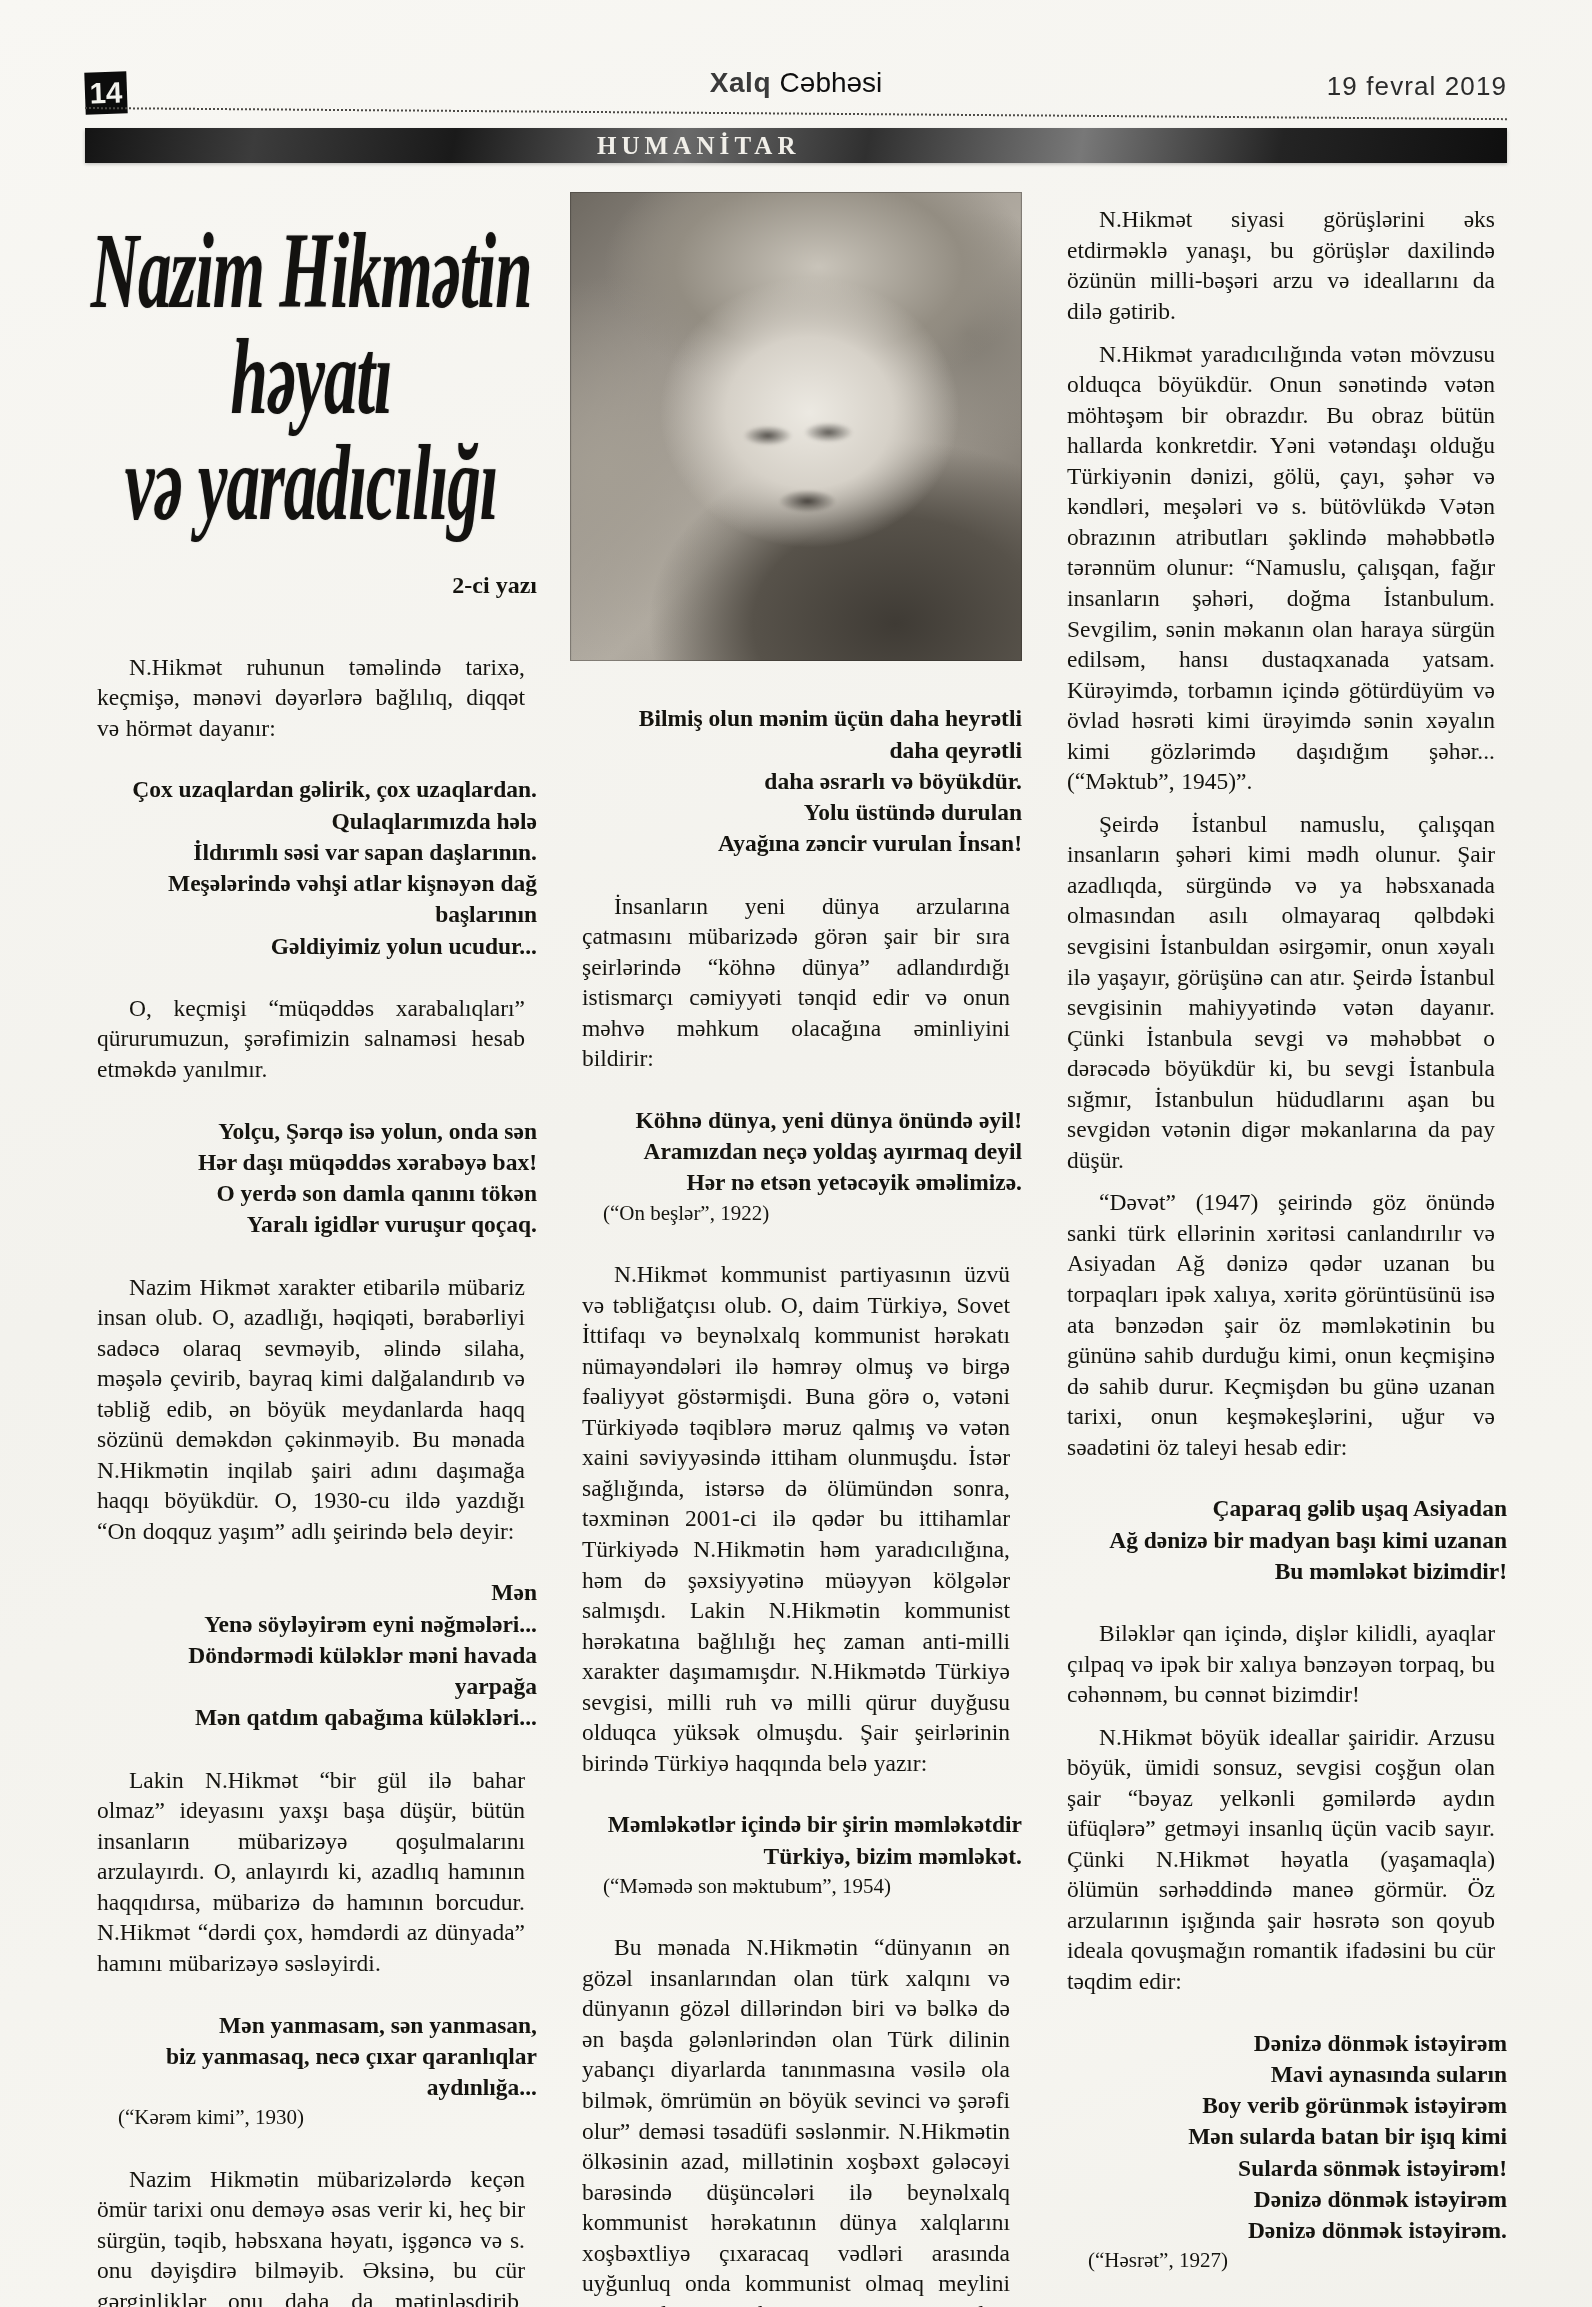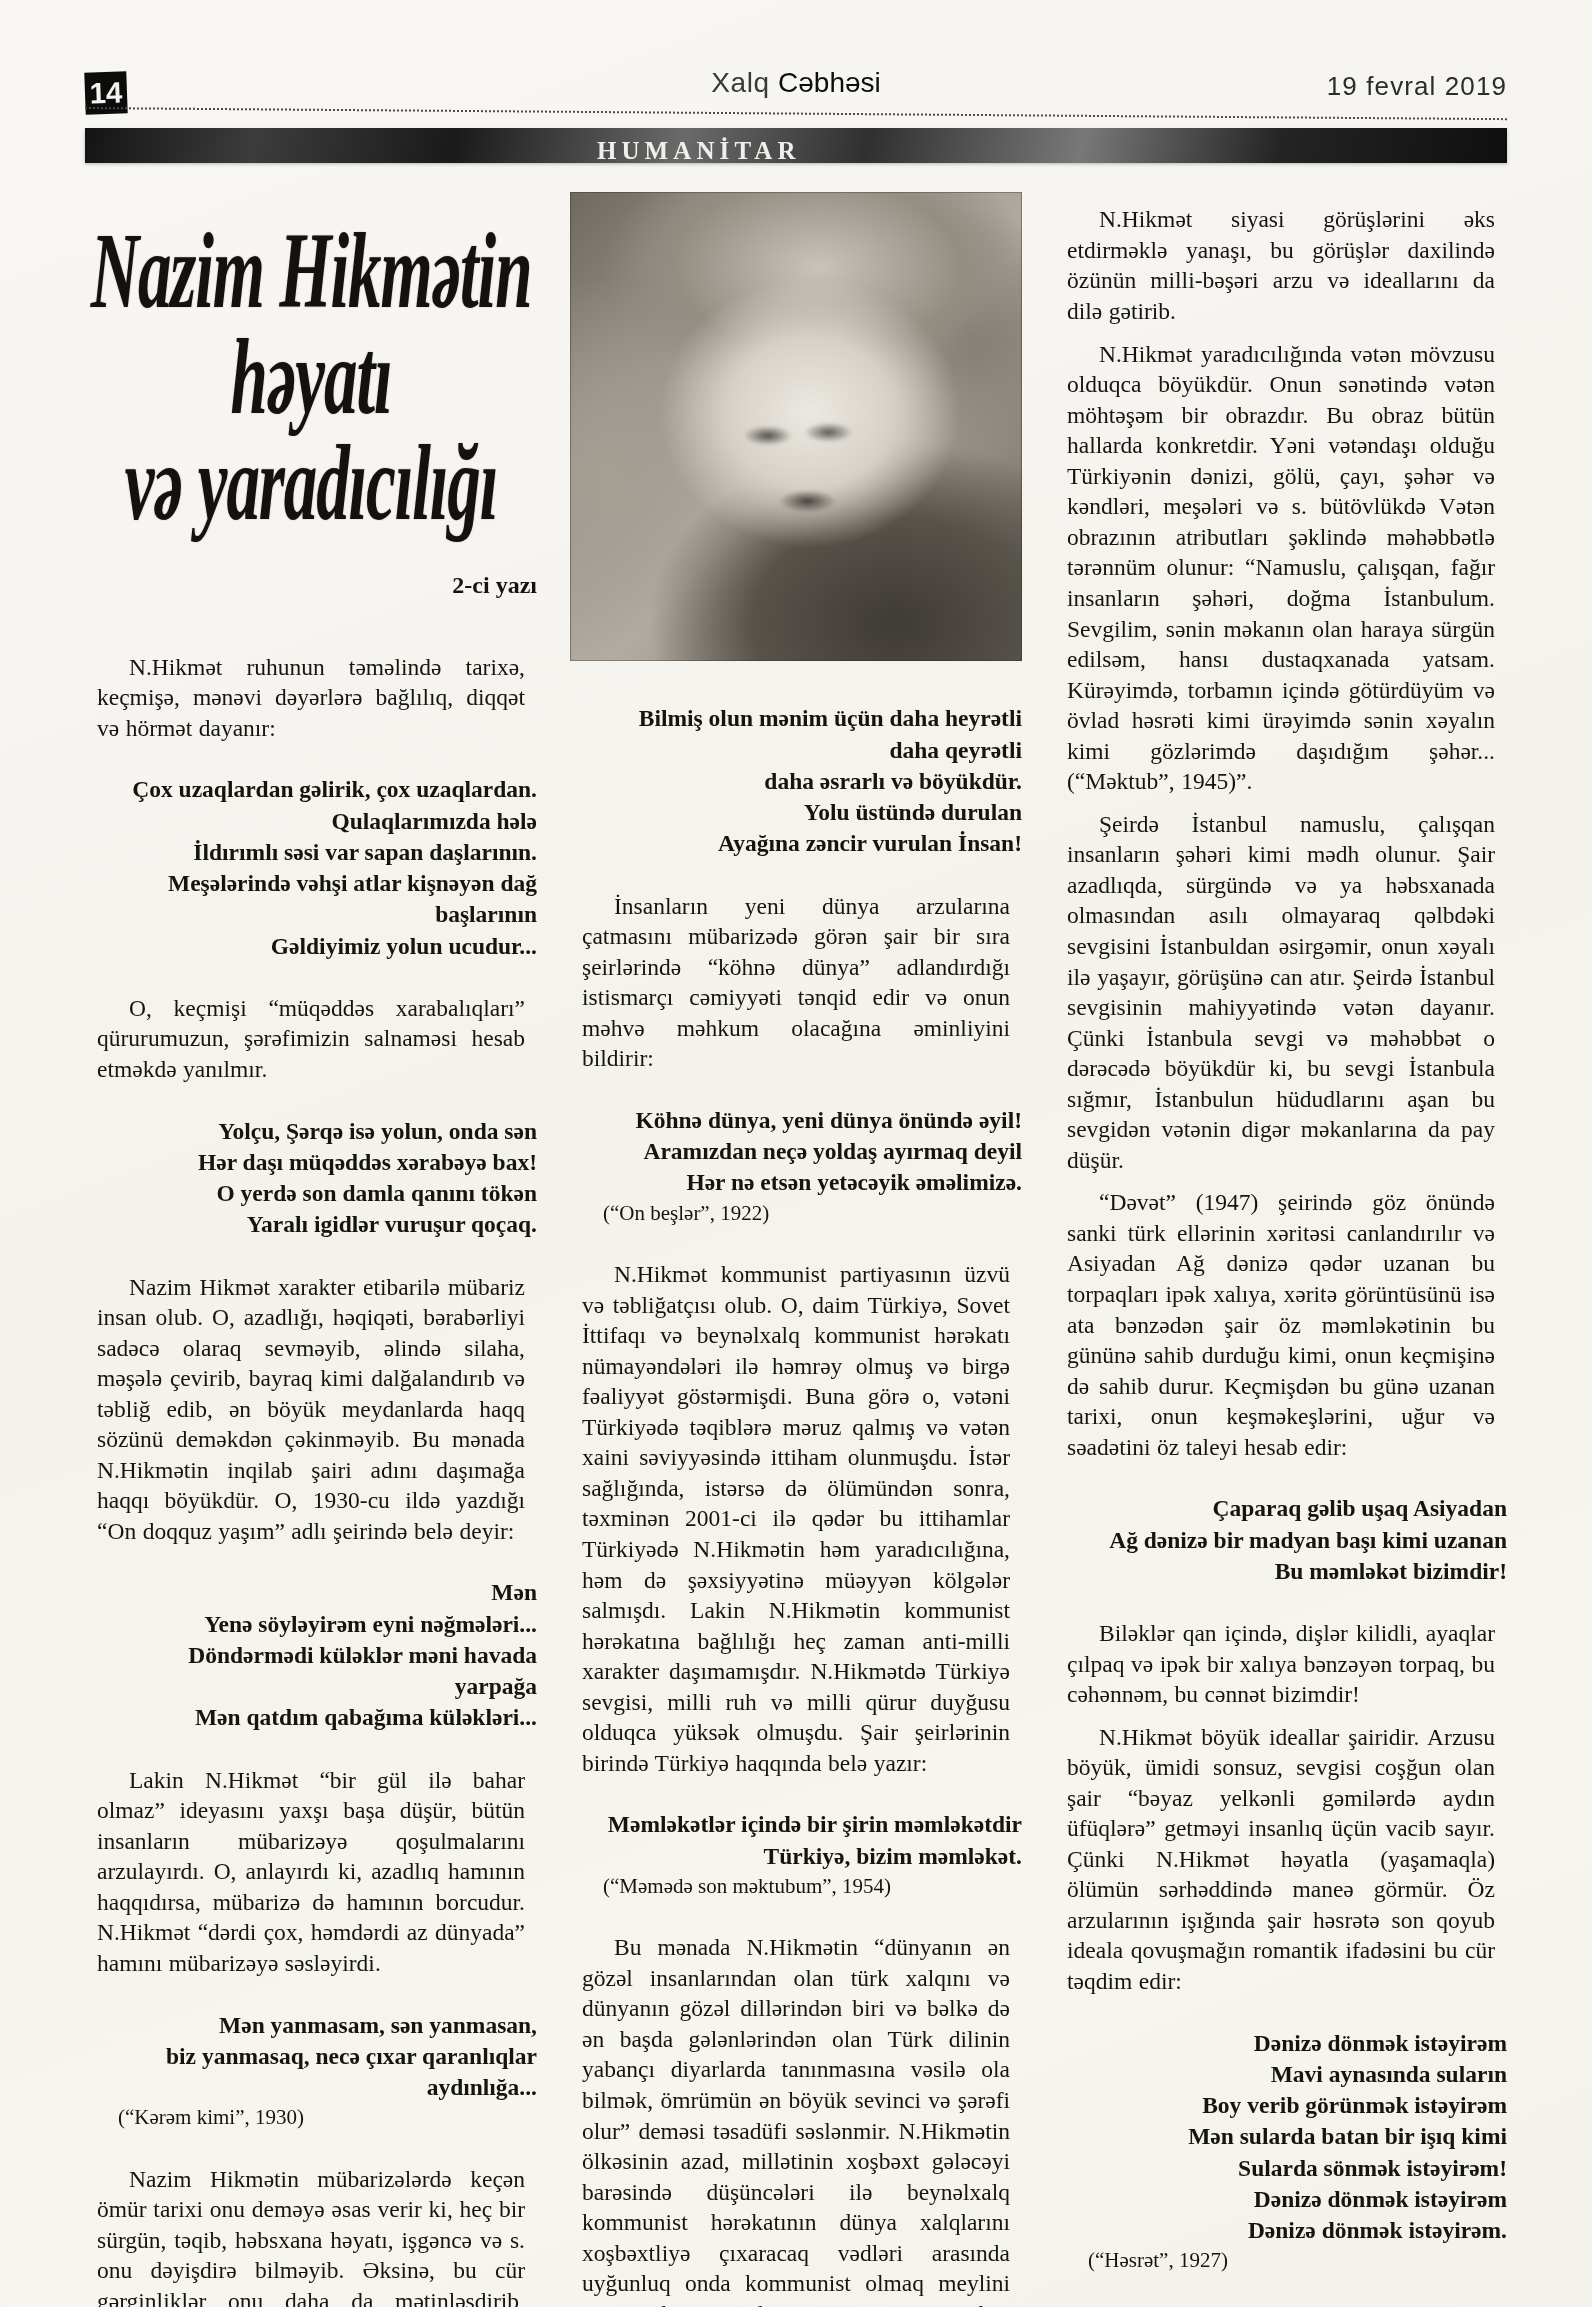--- a/index.html
+++ b/index.html
@@ -12,28 +12,28 @@
   
   .hrow{display:flex; align-items:flex-end;}
   .hrow .side{flex:1 1 0;}
   .pagenum{
     width:42px;height:42px;background:#0c0c0c;color:#f3f2ed;
     display:flex;align-items:center;justify-content:center;
     font:bold 29.4px/1 "Liberation Sans", sans-serif;
     transform:rotate(-2deg); margin-bottom:-14.7px;
   }
   .masthead{flex:0 0 auto;text-align:center;font-family:"Liberation Sans",sans-serif;font-size:28px;color:#222;}
-  .masthead .m-light{font-weight:normal;letter-spacing:0.6px;color:#3a3a3a;}
+  .masthead .m-light{font-weight:bold;letter-spacing:0.6px;color:#3a3a3a;}
   .masthead .m-bold{font-weight:normal;letter-spacing:0px;color:#0e0e0e;}
   .hdate{text-align:right;font:26px/1 "Liberation Sans",sans-serif;color:#2c2c2c;letter-spacing:1.1px;}
   .dotrule{margin-top:8px;border-bottom:2.8px dotted #4c4a46;transform:rotate(0.45deg);transform-origin:left center;}
   .section-bar{
     margin-top:19px;height:35px;
     background:linear-gradient(100deg,#141414 0%,#3c3c3c 12%,#1a1a1a 26%,#6a6a6a 42%,#303030 55%,#787878 70%,#242424 84%,#0f0f0f 100%);
-    display:flex;align-items:flex-end;
+    display:flex;align-items:center;
     box-shadow:0 1.7px 3.4px rgba(0,0,0,.25);
   }
   .section-label{
     margin-left:36%;
     font:bold 25px/1 "Liberation Serif",serif;color:#f1efe9;
     letter-spacing:5.1px;
   }
   
   .cols{display:flex;gap:33px;margin-top:29.4px;align-items:flex-start;}
   .col{flex:1 1 0;min-width:0;}

